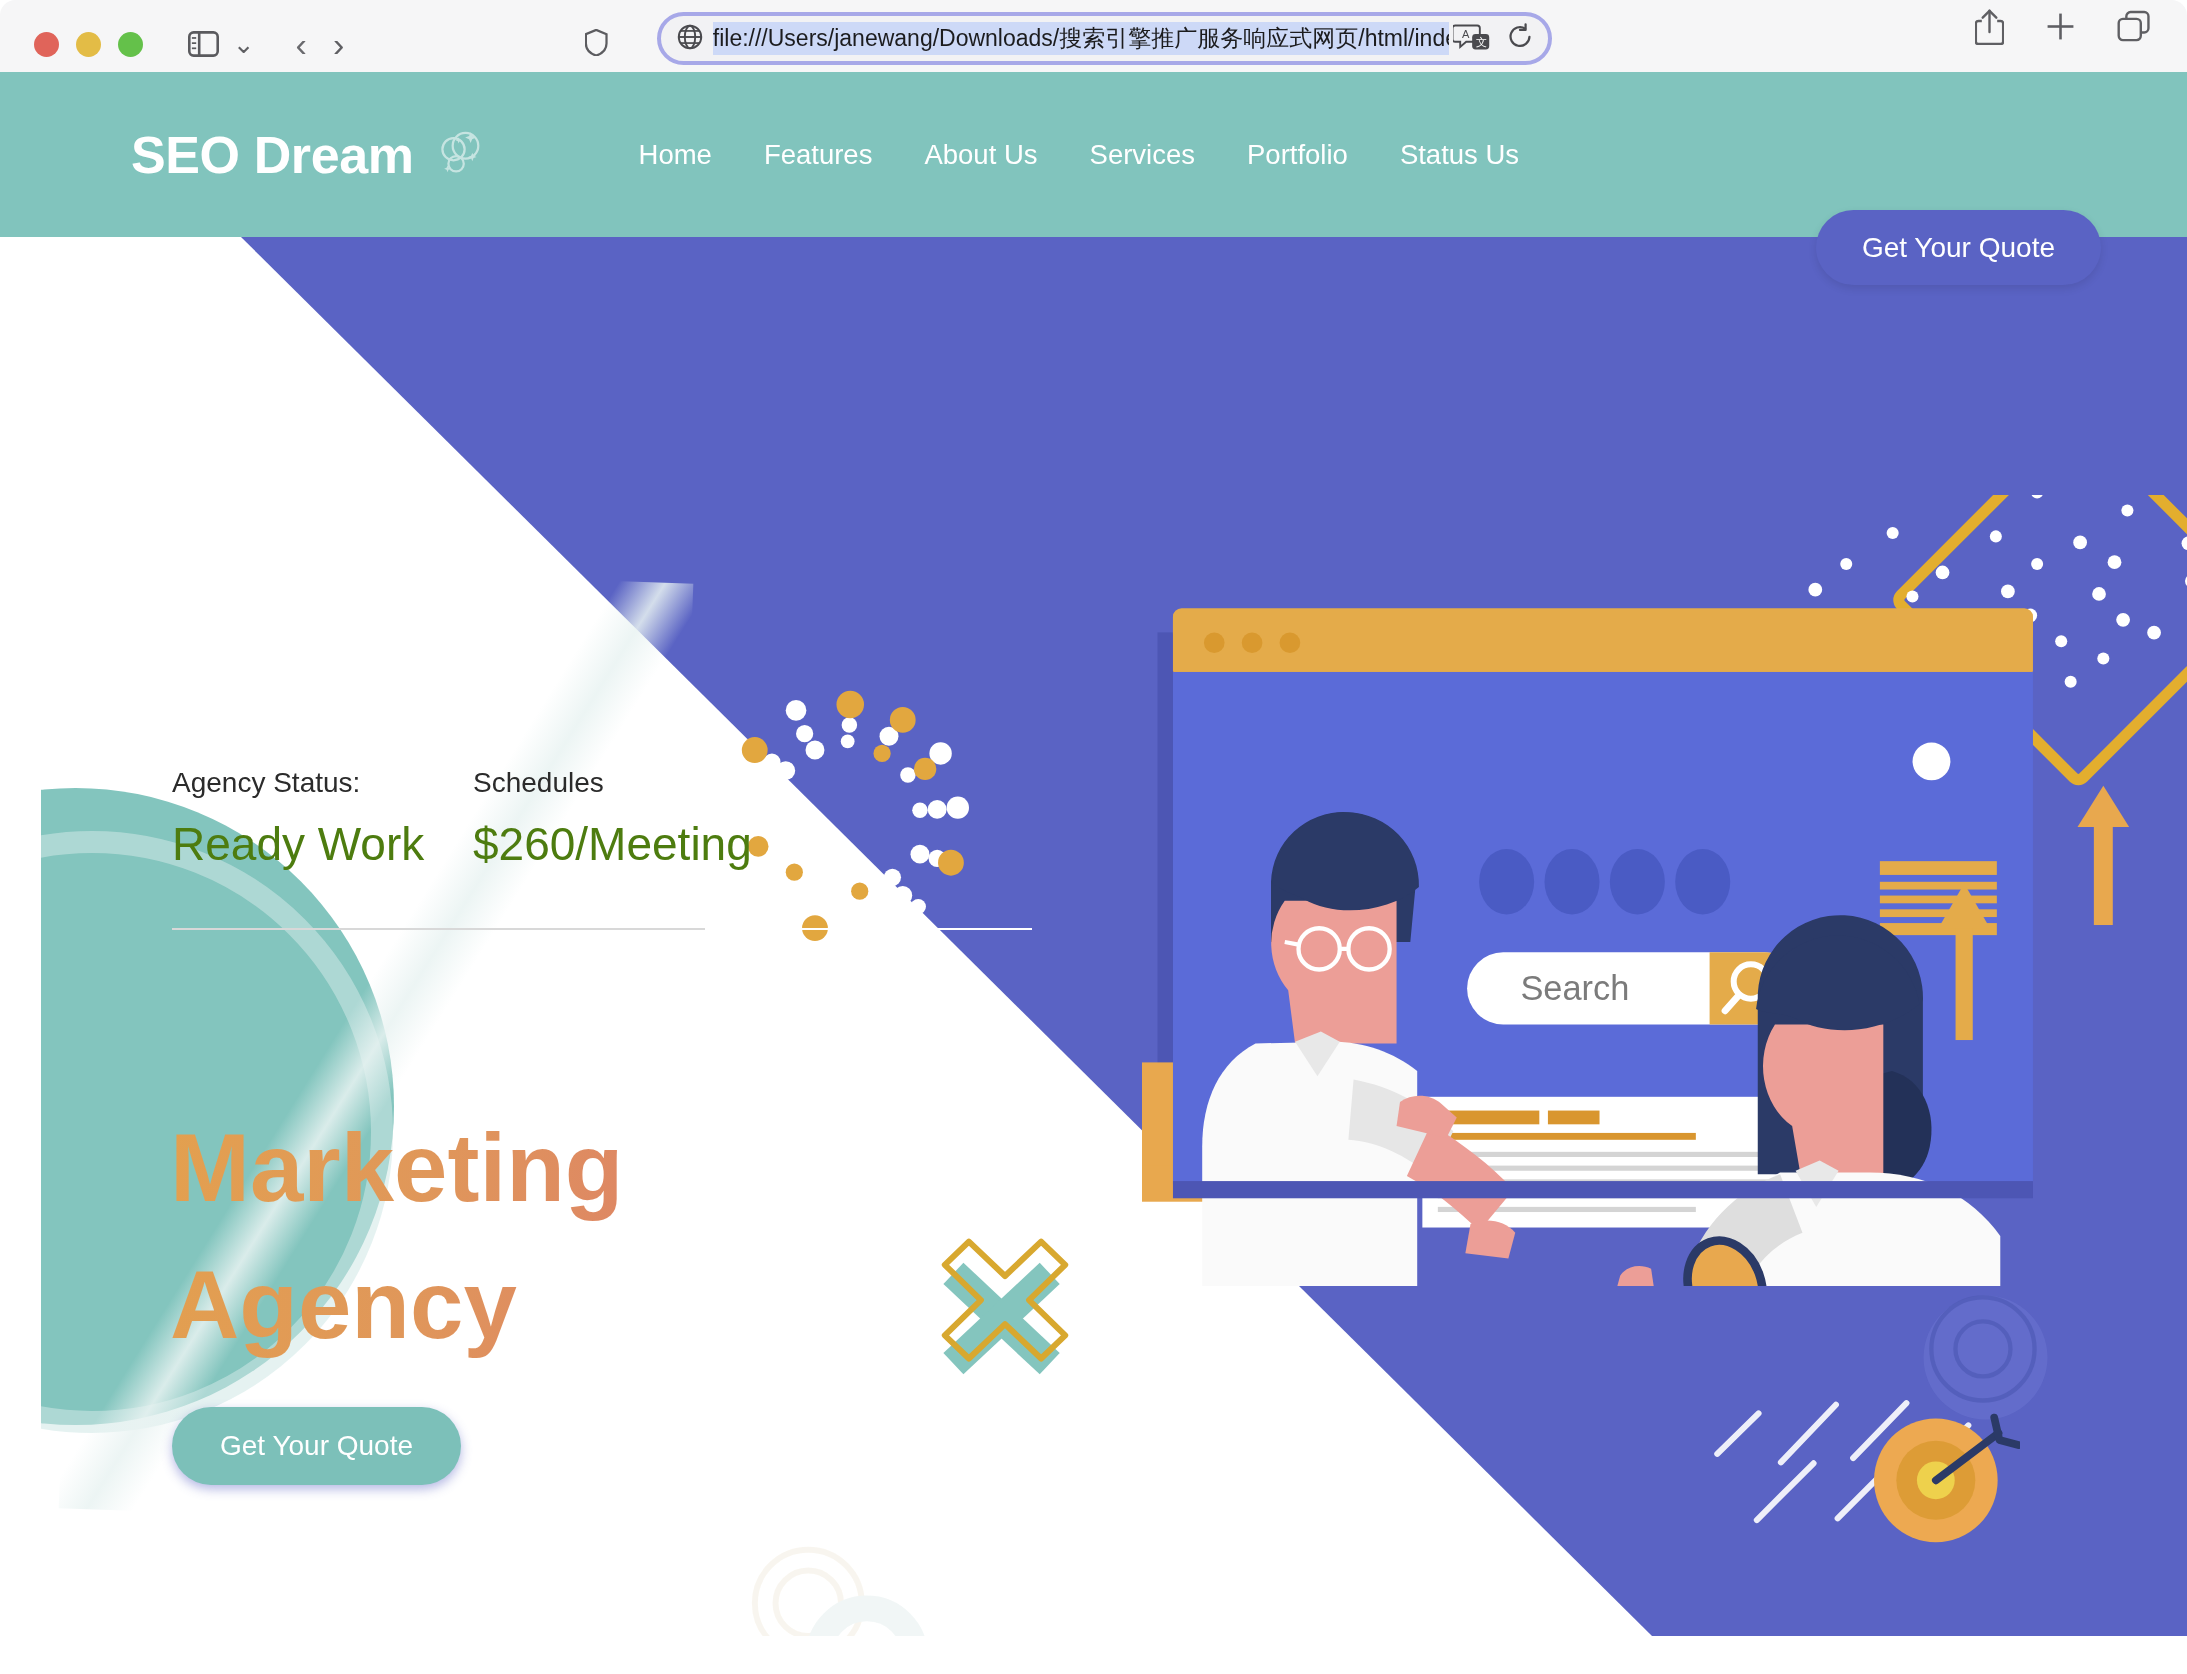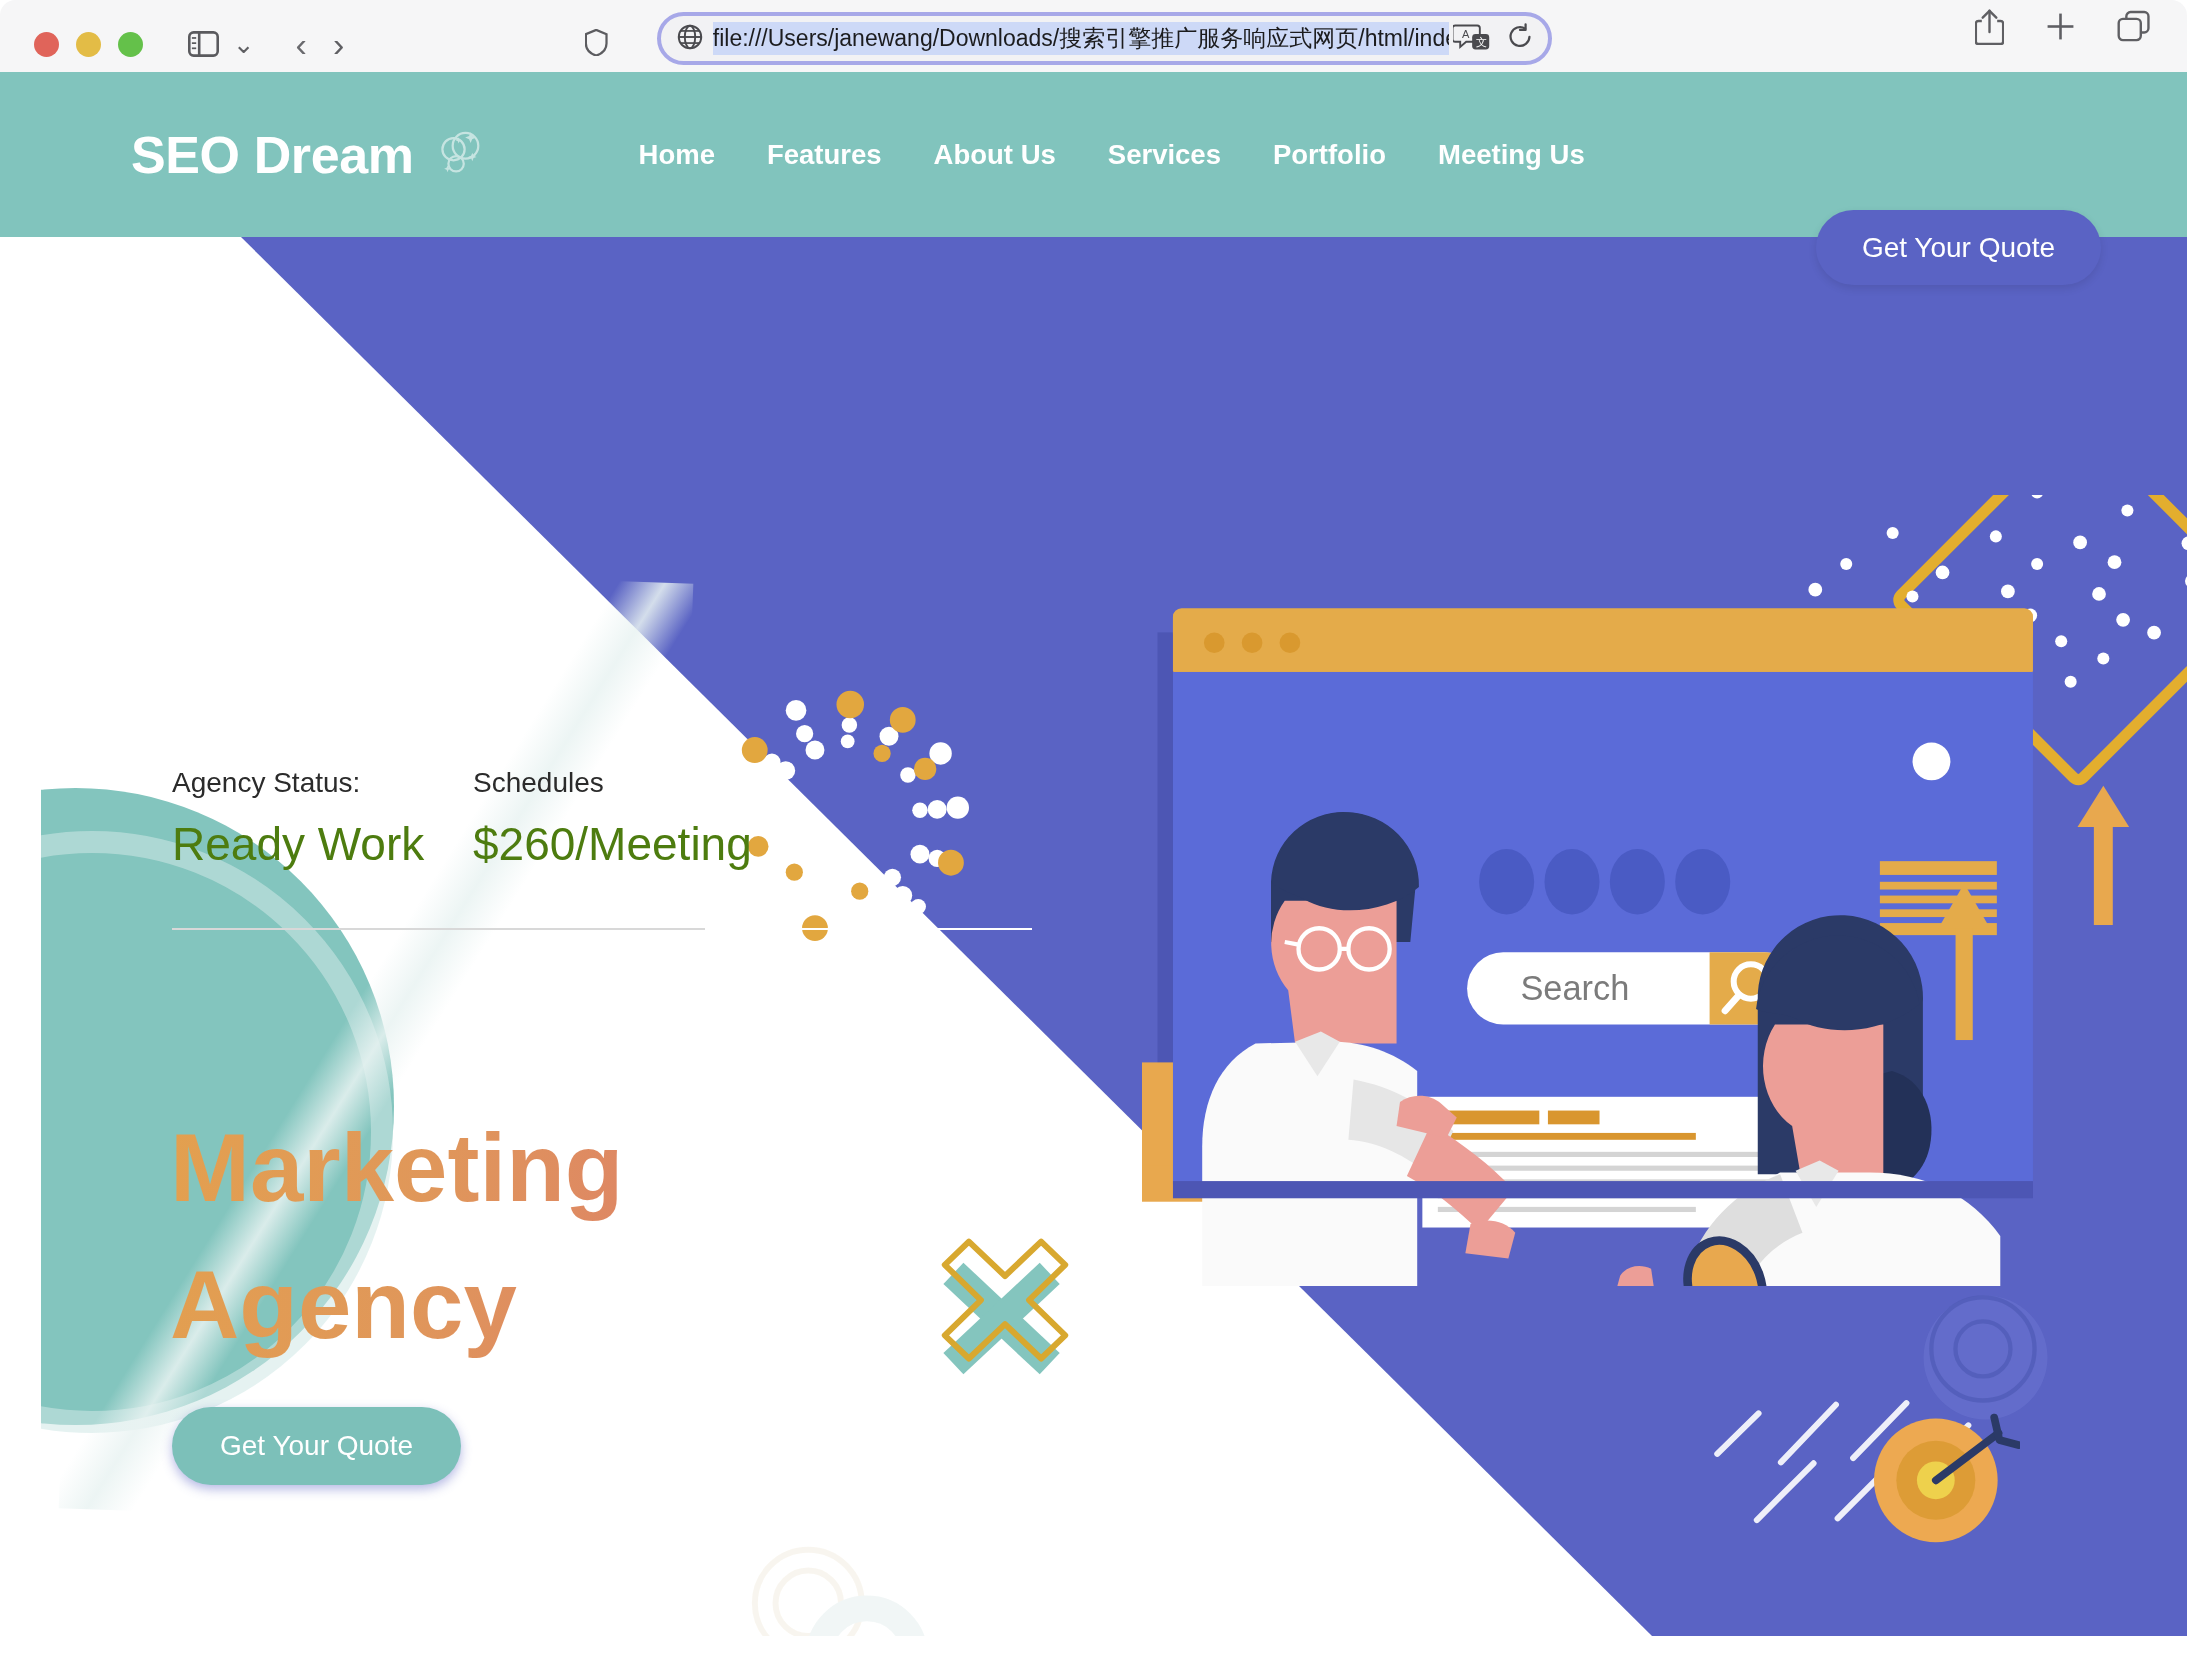--- a/index.html
+++ b/index.html
@@ -84,21 +84,21 @@
   }
   .logo-wrap { display: flex; align-items: center; margin-left: 131px; }
   .logo-text {
     color: #ffffff; font-size: 52px; font-weight: bold;
     letter-spacing: -0.4px;
   }
   .logo-mark { margin-left: 19px; opacity: .55; }
 
   .main-nav { display: flex; align-items: center; margin-left: 127px; gap: 0; }
   .nav-item {
-    color: #ffffff; font-size: 27.5px; font-weight: 700;
+    color: #ffffff; font-size: 27.5px; font-weight: 400;
     padding: 0 26px; white-space: nowrap; text-decoration: none;
   }
   .quote-btn-top {
     position: absolute; right: 86px; top: 138px;
     background: #5a63c4;
     color: #fff; font-size: 28px;
     padding: 21.5px 46px;
     border: none; border-radius: 40px;
     box-shadow: 0 3.4px 8.6px rgba(0,0,0,.10);
     cursor: pointer;
@@ -300,21 +300,21 @@
         </svg>
       </span>
     </div>
 
     <nav class="main-nav">
       <a class="nav-item">Home</a>
       <a class="nav-item">Features</a>
       <a class="nav-item">About Us</a>
       <a class="nav-item">Services</a>
       <a class="nav-item">Portfolio</a>
-      <a class="nav-item">Meeting Us</a>
+      <a class="nav-item">Status Us</a>
     </nav>
 
     <button class="quote-btn-top">Get Your Quote</button>
   </header>
 
   <section class="hero">
 
     <div class="hero-purple"></div>
 
     <div class="teal-circle"></div>

